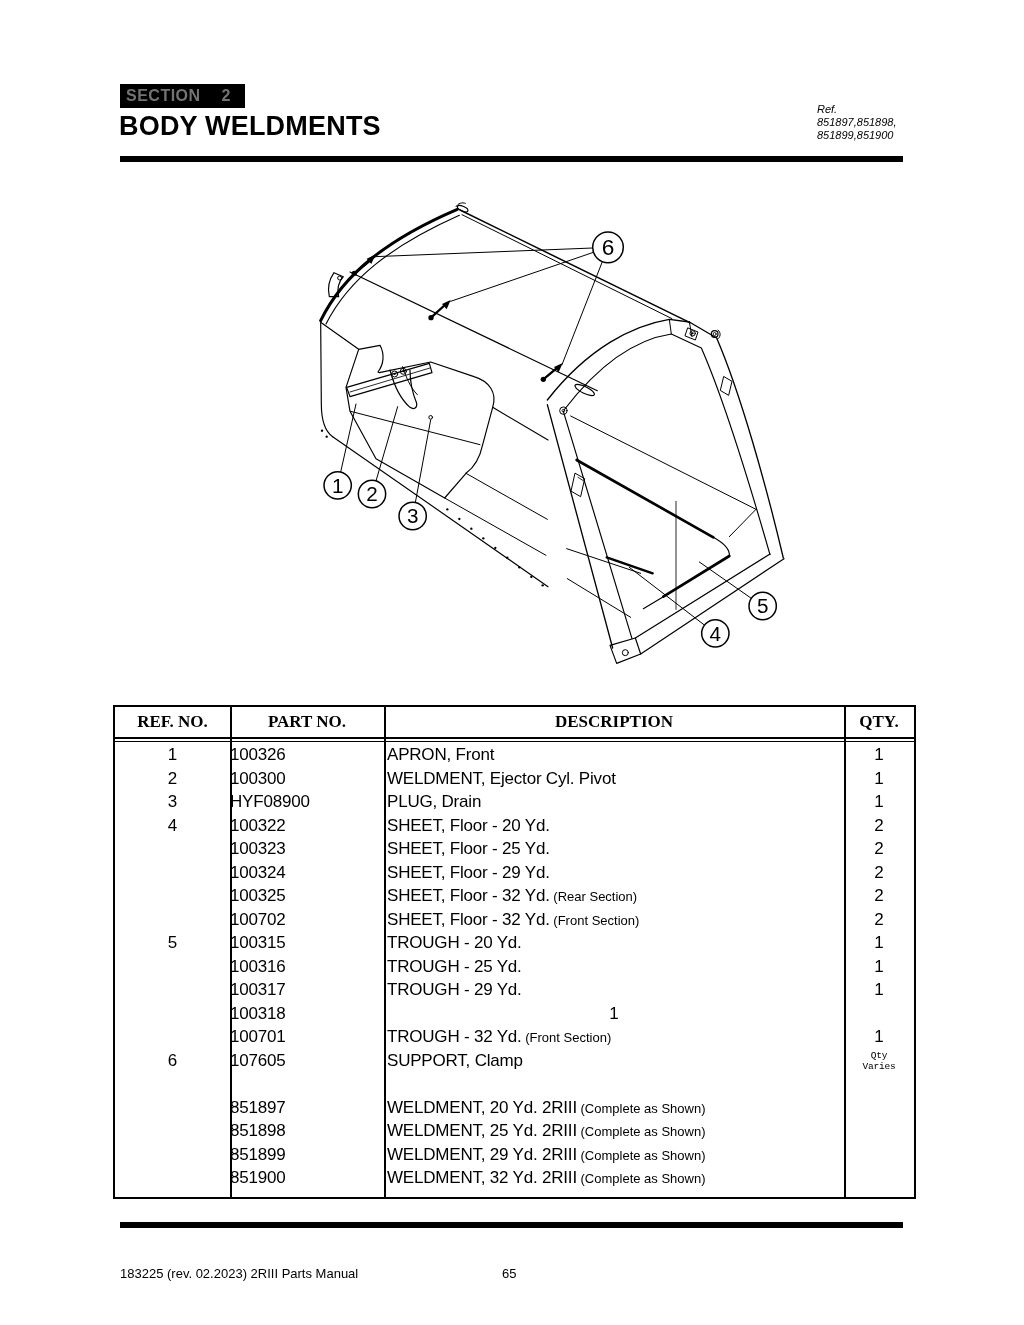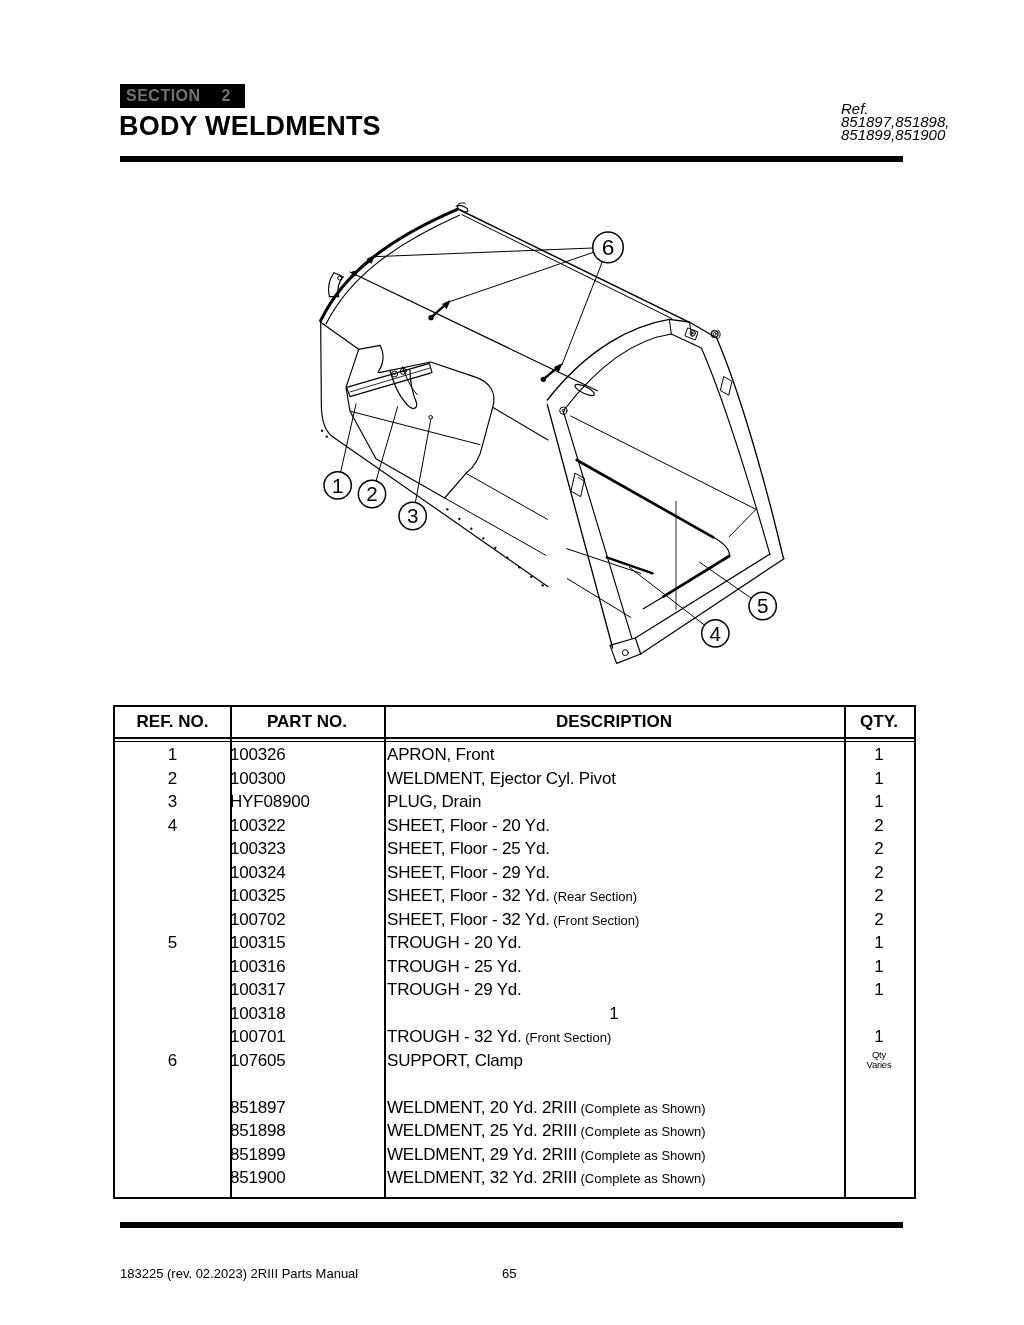--- a/index.html
+++ b/index.html
@@ -14,56 +14,56 @@
     background:#000;color:#737373;display:flex;align-items:center;
     justify-content:space-between;padding:0 14px 0 6px;box-sizing:border-box;
     font-size:16px;font-weight:bold;letter-spacing:.5px;
   }
   .page-title{
     position:absolute;left:119px;top:111px;
     font-size:27px;font-weight:bold;letter-spacing:.2px;
   }
   .ref-note{
     position:absolute;left:817px;top:103px;
-    font-size:15px;font-style:italic;line-height:12.8px;margin-left:24px;
+    font-size:11px;font-style:italic;line-height:12.8px;
   }
   .rule{position:absolute;left:120px;width:783px;height:6px;background:#000;}
   .rule-top{top:156px;}
   .rule-bottom{top:1222px;}
   
   .diagram{position:absolute;left:300px;top:190px;width:500px;height:480px;}
   .diagram svg{display:block;width:100%;height:100%;}
   
   .parts-table{
     position:absolute;left:113px;top:705px;width:799px;height:490px;
     border:2.5px solid #000;box-sizing:content-box;
   }
   .vline{position:absolute;top:0;bottom:0;width:1.5px;background:#000;}
   .hline{position:absolute;left:0;right:0;background:#000;}
   .thead{
     position:absolute;left:0;top:0;width:799px;height:30px;
     display:grid;grid-template-columns:115px 154px 460px 70px;
-    align-items:center;font-size:17px;font-weight:bold;text-align:center;
+    align-items:center;font-size:17px;font-weight:bold;text-align:center;font-family:Liberation Serif, serif;
   }
   .tbody{
     position:absolute;left:0;top:36px;width:799px;
   }
   .trow{
     display:grid;grid-template-columns:115px 154px 460px 70px;
     height:23.5px;line-height:23.5px;font-size:17px;letter-spacing:-0.2px;
   }
   .td{overflow:visible;white-space:nowrap;}
   .td.ref{text-align:center;}
   .td.part{}
   .td.desc{padding-left:3px;}
   .td.qty{text-align:center;}
   .note{font-size:13px;letter-spacing:0;}
   .qty-small{
-    display:flex;flex-direction:column;justify-content:center;
-    font-size:9.5px;line-height:10.5px;height:23.5px;text-align:center;
+    display:flex;flex-direction:column;justify-content:flex-end;
+    font-size:9.5px;line-height:10.5px;height:23.5px;text-align:center;font-family:Liberation Mono, monospace;
   }
   
   .footer-left{position:absolute;left:120px;top:1266px;font-size:13px;}
   .footer-page{position:absolute;left:502px;top:1266px;font-size:13px;}
 </style>
 </head>
 <body>
 
 <div class="page">
 

